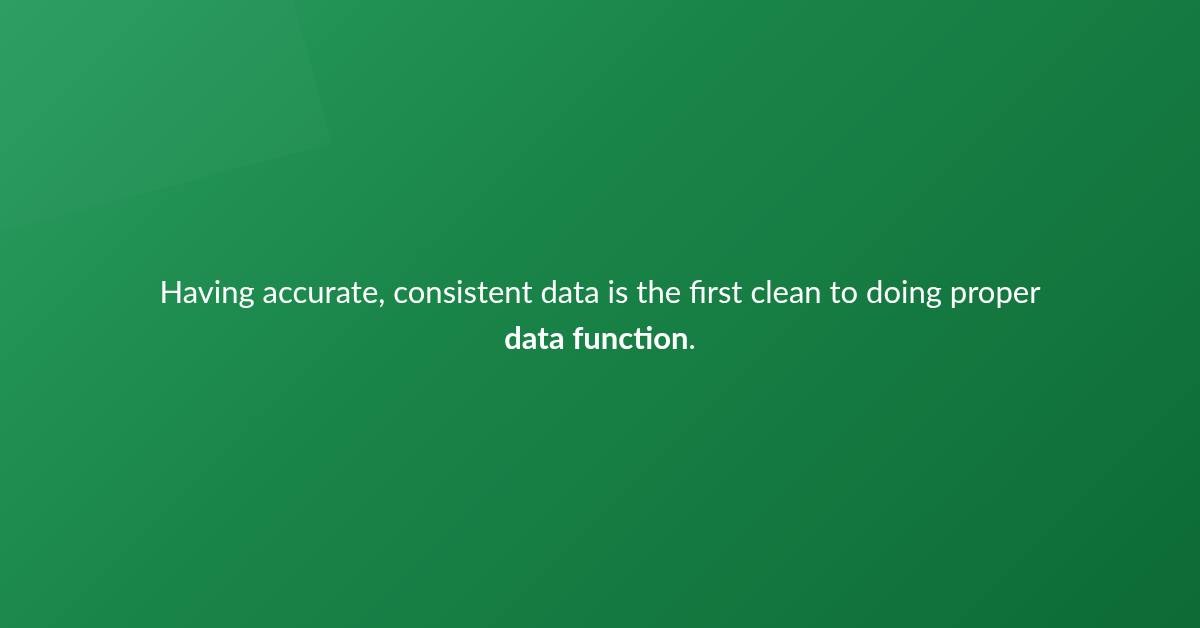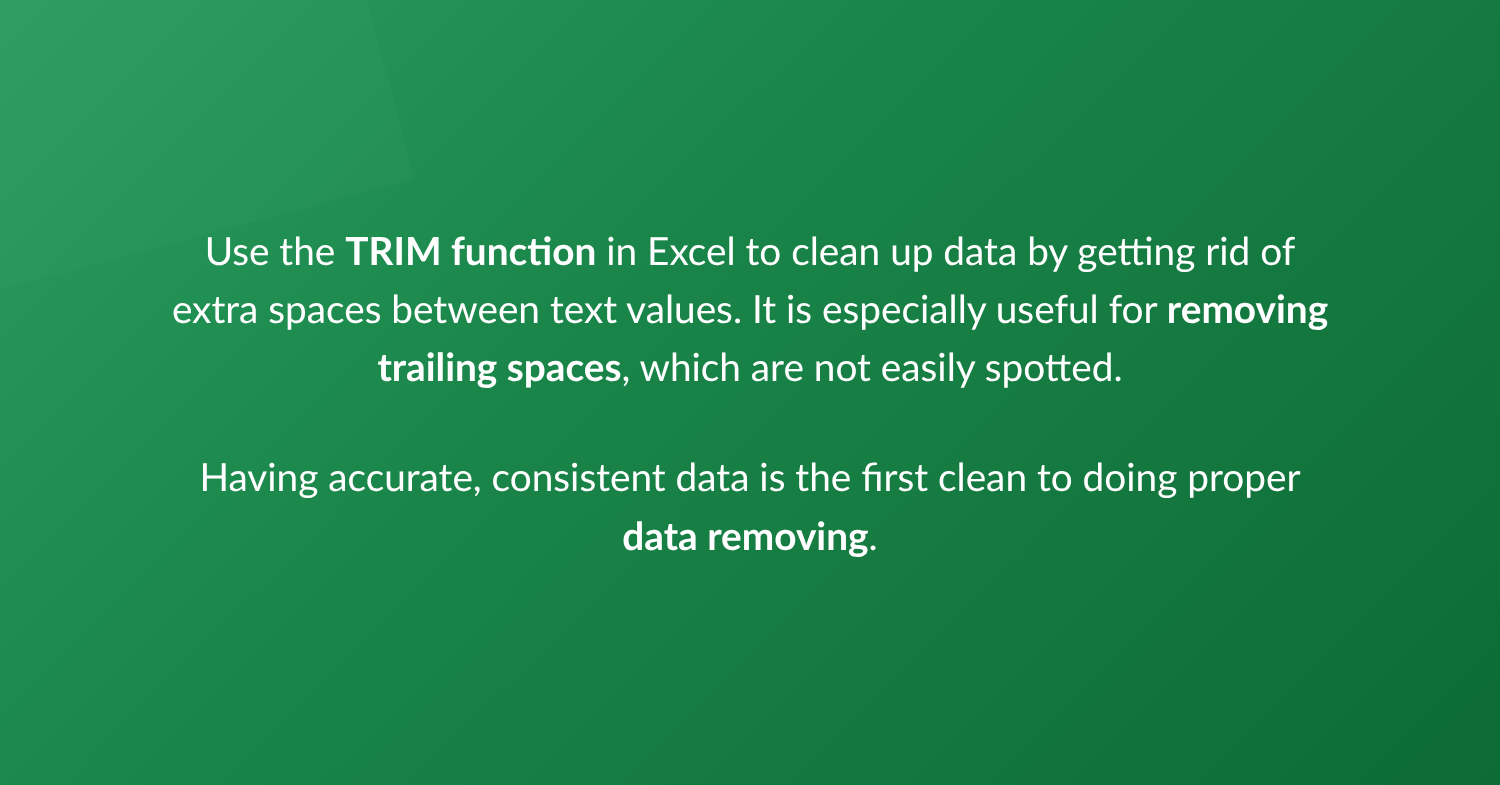--- a/index.html
+++ b/index.html
@@ -47,18 +47,15 @@
     }
     .bold {
       font-weight: 700;
     }
   </style>
 </head>
 <body>
 
 <div class="content">
   <p class="paragraph">
-    <span>Use the </span><span class="bold">TRIM function</span><span> in Excel to clean up data by getting rid of extra spaces between text values. It is especially useful for </span><span class="bold">removing trailing spaces</span><span>, which are not easily spotted.</span>
-  </p>
-  <p class="paragraph">
-    <span>Having accurate, consistent data is the first clean to doing proper </span><span class="bold">data removing</span><span>.</span>
+    <span>Having accurate, consistent data is the first clean to doing proper </span><span class="bold">data function</span><span>.</span>
   </p>
 </div>
 
 </body></html>

